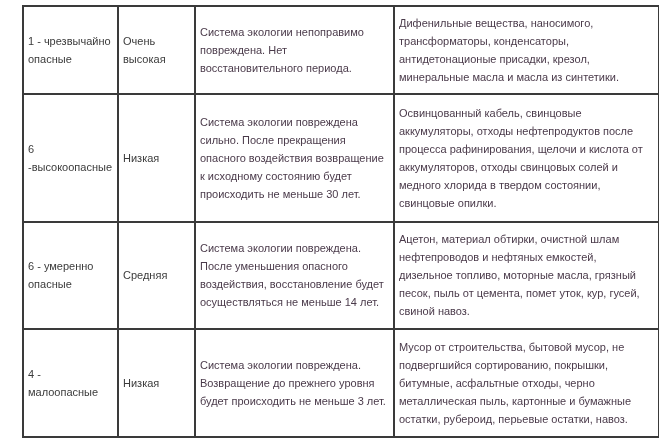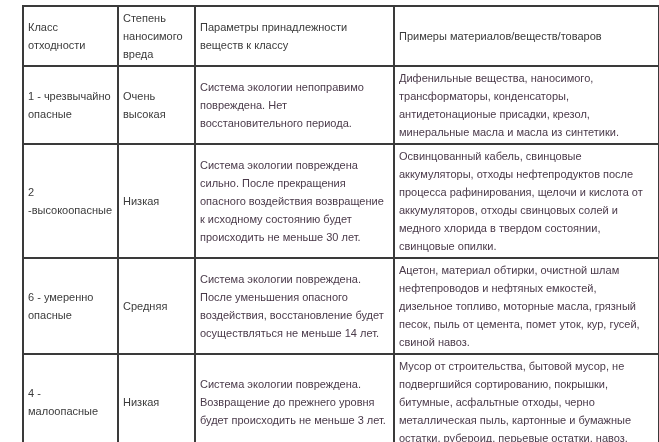--- a/index.html
+++ b/index.html
@@ -37,34 +37,28 @@
 <body>
 
 <table class="waste">
   <colgroup>
     <col class="c1">
       <col class="c2">
       <col class="c3">
       <col class="c4">
   </colgroup>
   <tbody>
-      <tr class="h0">
-    <td>Класс отходности</td>
-    <td>Степень наносимого вреда</td>
-    <td>Параметры принадлежности веществ к классу</td>
-    <td>Примеры материалов/веществ/товаров</td>
-  </tr>
   <tr class="row h1">
     <td>1 - чрезвычайно опасные</td>
     <td>Очень высокая</td>
     <td class="params">Система экологии непоправимо повреждена. Нет восстановительного периода.</td>
     <td class="examples">Дифенильные вещества, наносимого, трансформаторы, конденсаторы, антидетонационые присадки, крезол, минеральные масла и масла из синтетики.</td>
   </tr>
   <tr class="row h2">
-    <td>2 -высокоопасные</td>
+    <td>6 -высокоопасные</td>
     <td>Низкая</td>
     <td class="params">Система экологии повреждена сильно. После прекращения опасного воздействия возвращение к исходному состоянию будет происходить не меньше 30 лет.</td>
     <td class="examples">Освинцованный кабель, свинцовые аккумуляторы, отходы нефтепродуктов после процесса рафинирования, щелочи и кислота от аккумуляторов, отходы свинцовых солей и медного хлорида в твердом состоянии, свинцовые опилки.</td>
   </tr>
   <tr class="row h3">
     <td>6 - умеренно опасные</td>
     <td>Средняя</td>
     <td class="params">Система экологии повреждена. После уменьшения опасного воздействия, восстановление будет осуществляться не меньше 14 лет.</td>
     <td class="examples">Ацетон, материал обтирки, очистной шлам нефтепроводов и нефтяных емкостей, дизельное топливо, моторные масла, грязный песок, пыль от цемента, помет уток, кур, гусей, свиной навоз.</td>
   </tr>

